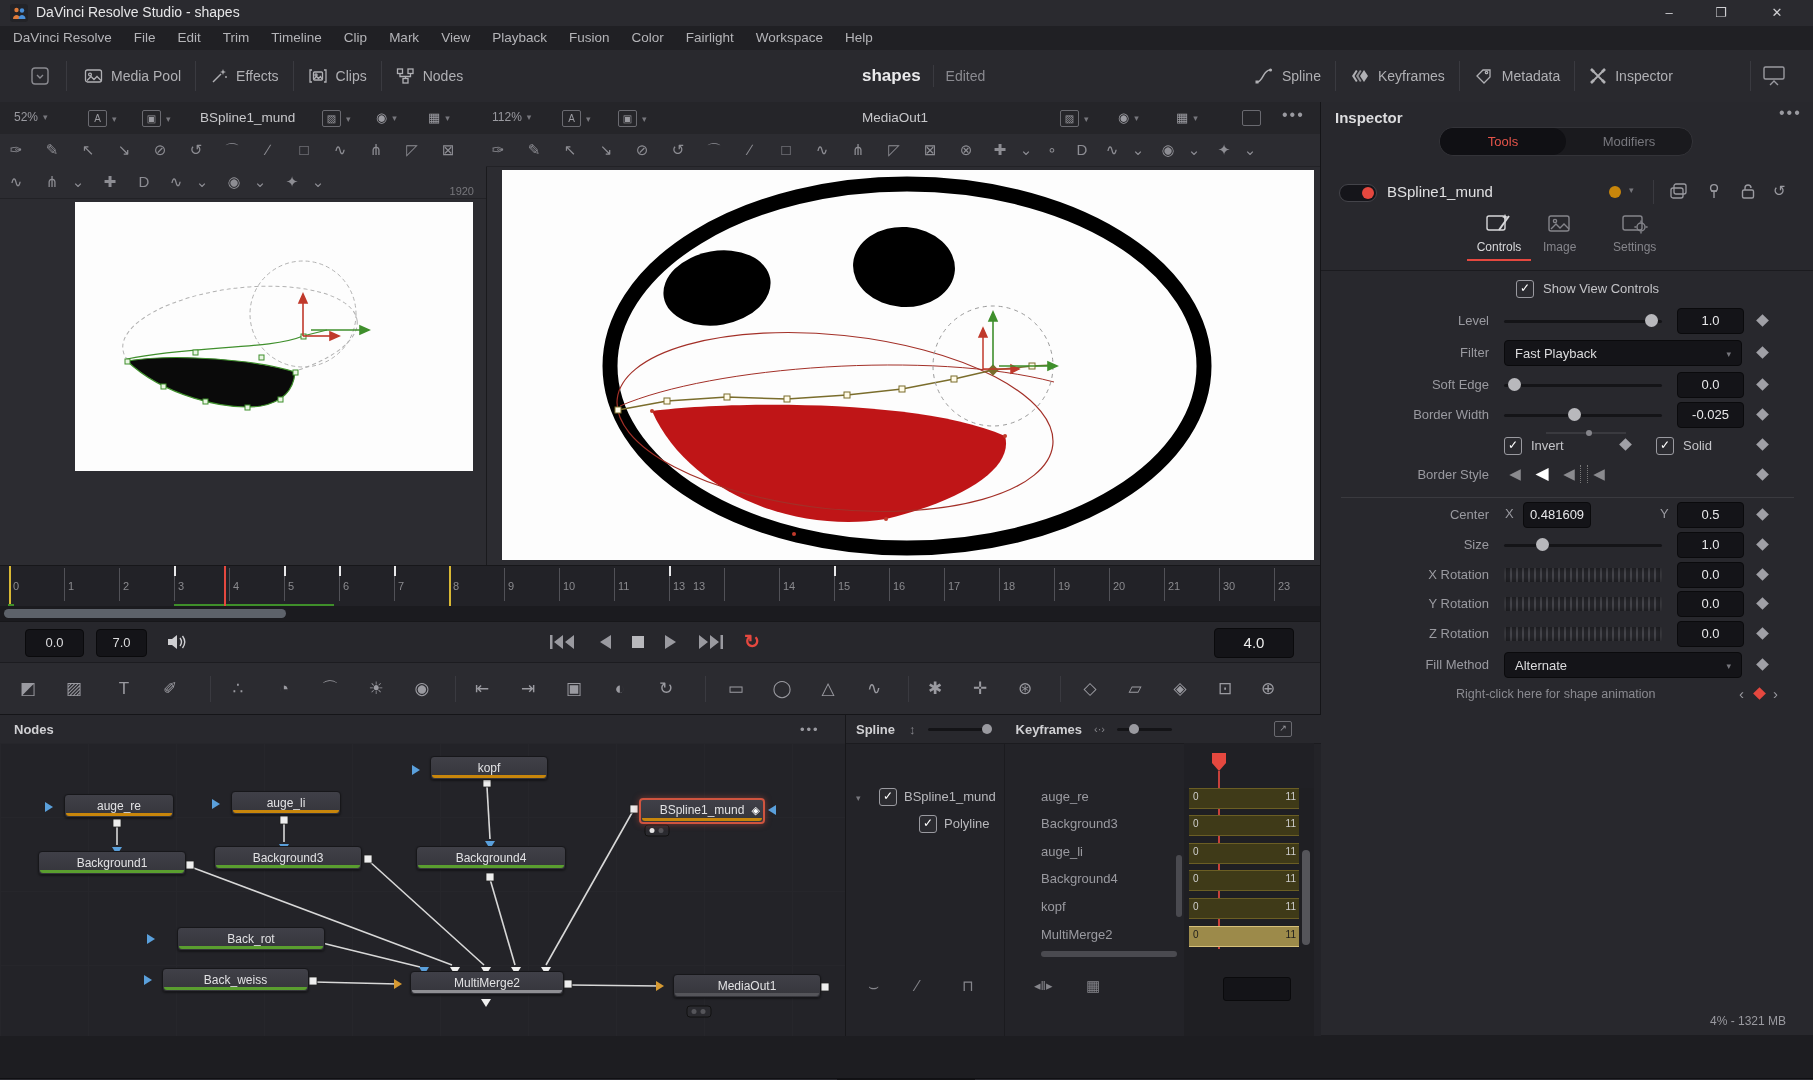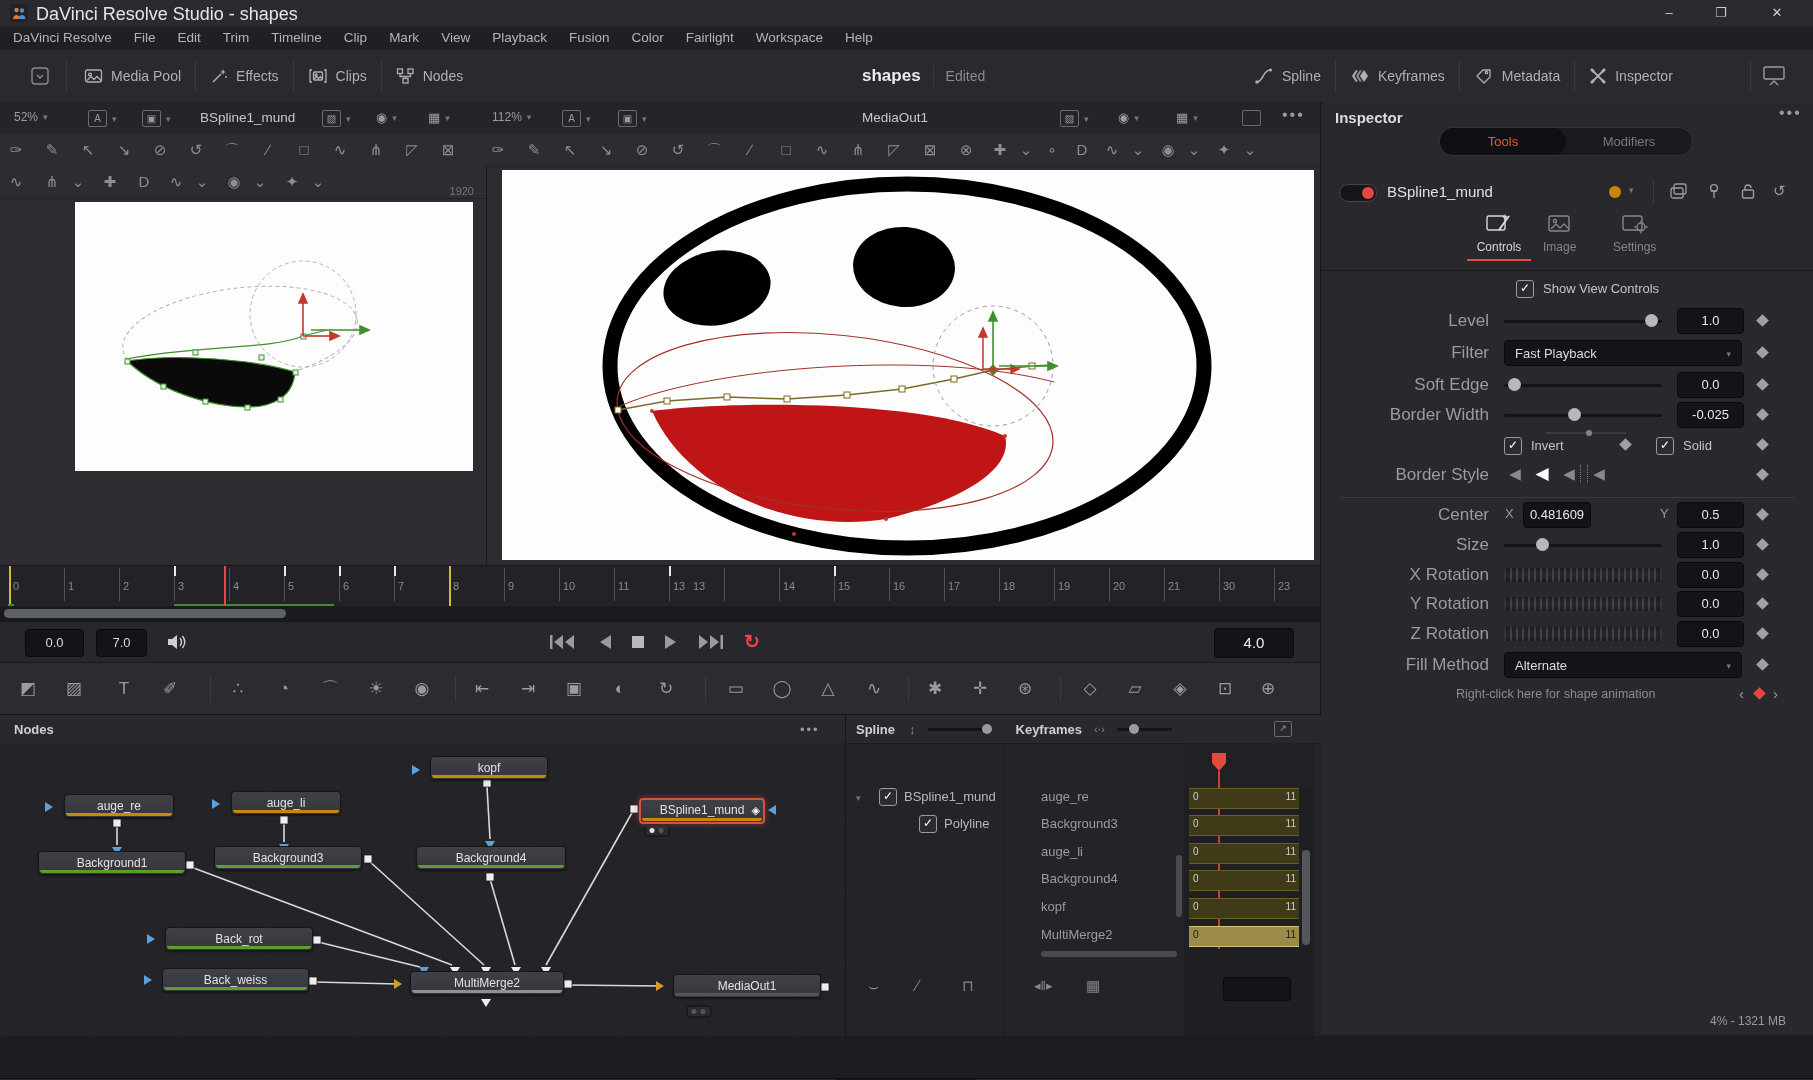--- a/index.html
+++ b/index.html
@@ -3,41 +3,41 @@
 <meta charset="utf-8">
 <style>
   html,body{margin:0;padding:0}
   body{width:1813px;height:1080px;background:#1d1d21;font-family:"Liberation Sans",sans-serif;
        position:relative;overflow:hidden;color:#c8c8cb;-webkit-font-smoothing:antialiased}
   .abs{position:absolute}
   .row{display:flex;align-items:center}
   svg{display:block}
   
   #titlebar{left:0;top:0;width:1813px;height:26px;background:#2a2a2f}
-  #titlebar .t{font-size:18px;color:#e6e6e8}
+  #titlebar .t{font-size:14px;color:#e6e6e8}
   .winbtn{width:34px;height:22px;text-align:center;line-height:22px;font-size:13px;color:#cfcfd2}
   #menubar{left:0;top:26px;width:1813px;height:24px;background:#202024;border-bottom:1px solid #151518}
   .menu-item{padding:0 11px;font-size:13.5px;color:#b4b4b8;line-height:24px}
   #toolbar{left:0;top:50px;width:1813px;height:52px;background:#29292e;border-bottom:1px solid #17171a}
   .tbtn{display:flex;align-items:center;gap:8px;color:#b0b0b4;font-size:14px;padding:0 14px;height:52px}
   .tdiv{width:1px;height:30px;background:#3a3a40}
   
   #viewers{left:0;top:102px;width:1320px;height:463px;background:#2c2c31}
   #viewerbar{left:0;top:102px;width:1320px;height:32px;background:#252529;border-bottom:1px solid #1a1a1d}
   .chip{display:inline-flex;align-items:center;gap:5px;color:#9a9aa0;font-size:12px}
   .chip .bx{width:17px;height:15px;border:1px solid #6a6a70;border-radius:2px;font-size:10px;
             line-height:15px;text-align:center;color:#9a9aa0}
   .chev{font-size:9px;color:#77777d}
   .vlabel{font-size:13.5px;color:#c8c8cb}
   .toolrow{background:#2c2c31;border-bottom:1px solid #222226}
   .ticon{position:absolute;color:#8d8d93;font-size:15px;line-height:30px;text-align:center;width:26px}
   .canvas{background:#fdfdfd}
   
   #inspector{left:1320px;top:102px;width:493px;height:933px;background:#28282d;border-left:1px solid #151518}
-  .ilabel{position:absolute;left:0;width:168px;text-align:right;font-size:17px;color:#9a9aa0;height:18px;line-height:18px}
+  .ilabel{position:absolute;left:0;width:168px;text-align:right;font-size:13px;color:#9a9aa0;height:18px;line-height:18px}
   .ibox{position:absolute;background:#141418;border:1px solid #0a0a0c;border-radius:4px;color:#e8e8ea;
         font-size:13px;text-align:center}
   .itrack{position:absolute;height:3px;background:#141417;border-radius:2px;width:158px;left:183px}
   .iknob{position:absolute;width:13px;height:13px;border-radius:50%;background:#b8b8bc}
   .kfdia{position:absolute;width:9px;height:9px;background:#a0a0a6;transform:rotate(45deg)}
   .cb{position:absolute;width:16px;height:16px;background:#2b2b30;border:1px solid #9a9aa0;border-radius:3px;
       color:#fff;font-size:12px;line-height:15px;text-align:center}
   .wheel{position:absolute;left:183px;width:158px;height:14px;border-radius:2px;
          background:repeating-linear-gradient(90deg,#45454b 0 2px,#26262b 2px 6px);
          box-shadow:inset 0 0 6px rgba(0,0,0,.55)}
@@ -765,21 +765,21 @@
       <circle cx="703" cy="296.5" r="2.5" fill="#55555a"></circle>
   </svg>
   <div id="nodetiles" class="abs" style="left:0;top:0;width:845px;height:321px">
       <div class="node" style="left: 430px; top: 41px; width: 116px;">kopf<div class="ul" style="background: rgb(200, 134, 11);"></div></div>
       <div class="node" style="left: 64px; top: 79px; width: 108px;">auge_re<div class="ul" style="background: rgb(200, 134, 11);"></div></div>
       <div class="node" style="left: 231px; top: 76px; width: 108px;">auge_li<div class="ul" style="background: rgb(200, 134, 11);"></div></div>
       <div class="node sel" style="left: 639px; top: 83px; width: 122px;">BSpline1_mund<div class="ul" style="background: rgb(200, 134, 11);"></div><span style="position: absolute; right: 3px; top: 0px; font-size: 11px; color: rgb(255, 255, 255);">◈</span></div>
       <div class="node" style="left: 38px; top: 136px; width: 146px;">Background1<div class="ul" style="background: rgb(90, 158, 47);"></div></div>
       <div class="node" style="left: 214px; top: 131px; width: 146px;">Background3<div class="ul" style="background: rgb(90, 158, 47);"></div></div>
       <div class="node" style="left: 416px; top: 131px; width: 148px;">Background4<div class="ul" style="background: rgb(90, 158, 47);"></div></div>
-      <div class="node" style="left: 165px; top: 212px; width: 146px;">Back_rot<div class="ul" style="background: rgb(90, 158, 47);"></div></div>
+      <div class="node" style="left: 177px; top: 212px; width: 146px;">Back_rot<div class="ul" style="background: rgb(90, 158, 47);"></div></div>
       <div class="node" style="left: 162px; top: 253px; width: 145px;">Back_weiss<div class="ul" style="background: rgb(90, 158, 47);"></div></div>
       <div class="node" style="left: 410px; top: 256px; width: 152px;">MultiMerge2<div class="ul" style="background: rgb(143, 143, 148);"></div></div>
       <div class="node" style="left: 673px; top: 259px; width: 146px;">MediaOut1<div class="ul" style="background: rgb(85, 85, 90);"></div></div>
     </div>
 </div>
 
 <div id="splinepanel" class="abs">
   <div class="phead" style="padding-left:10px">
     <span>Spline</span>
     <span style="margin-left:14px;color:#85858b;font-weight:normal">↕</span>

